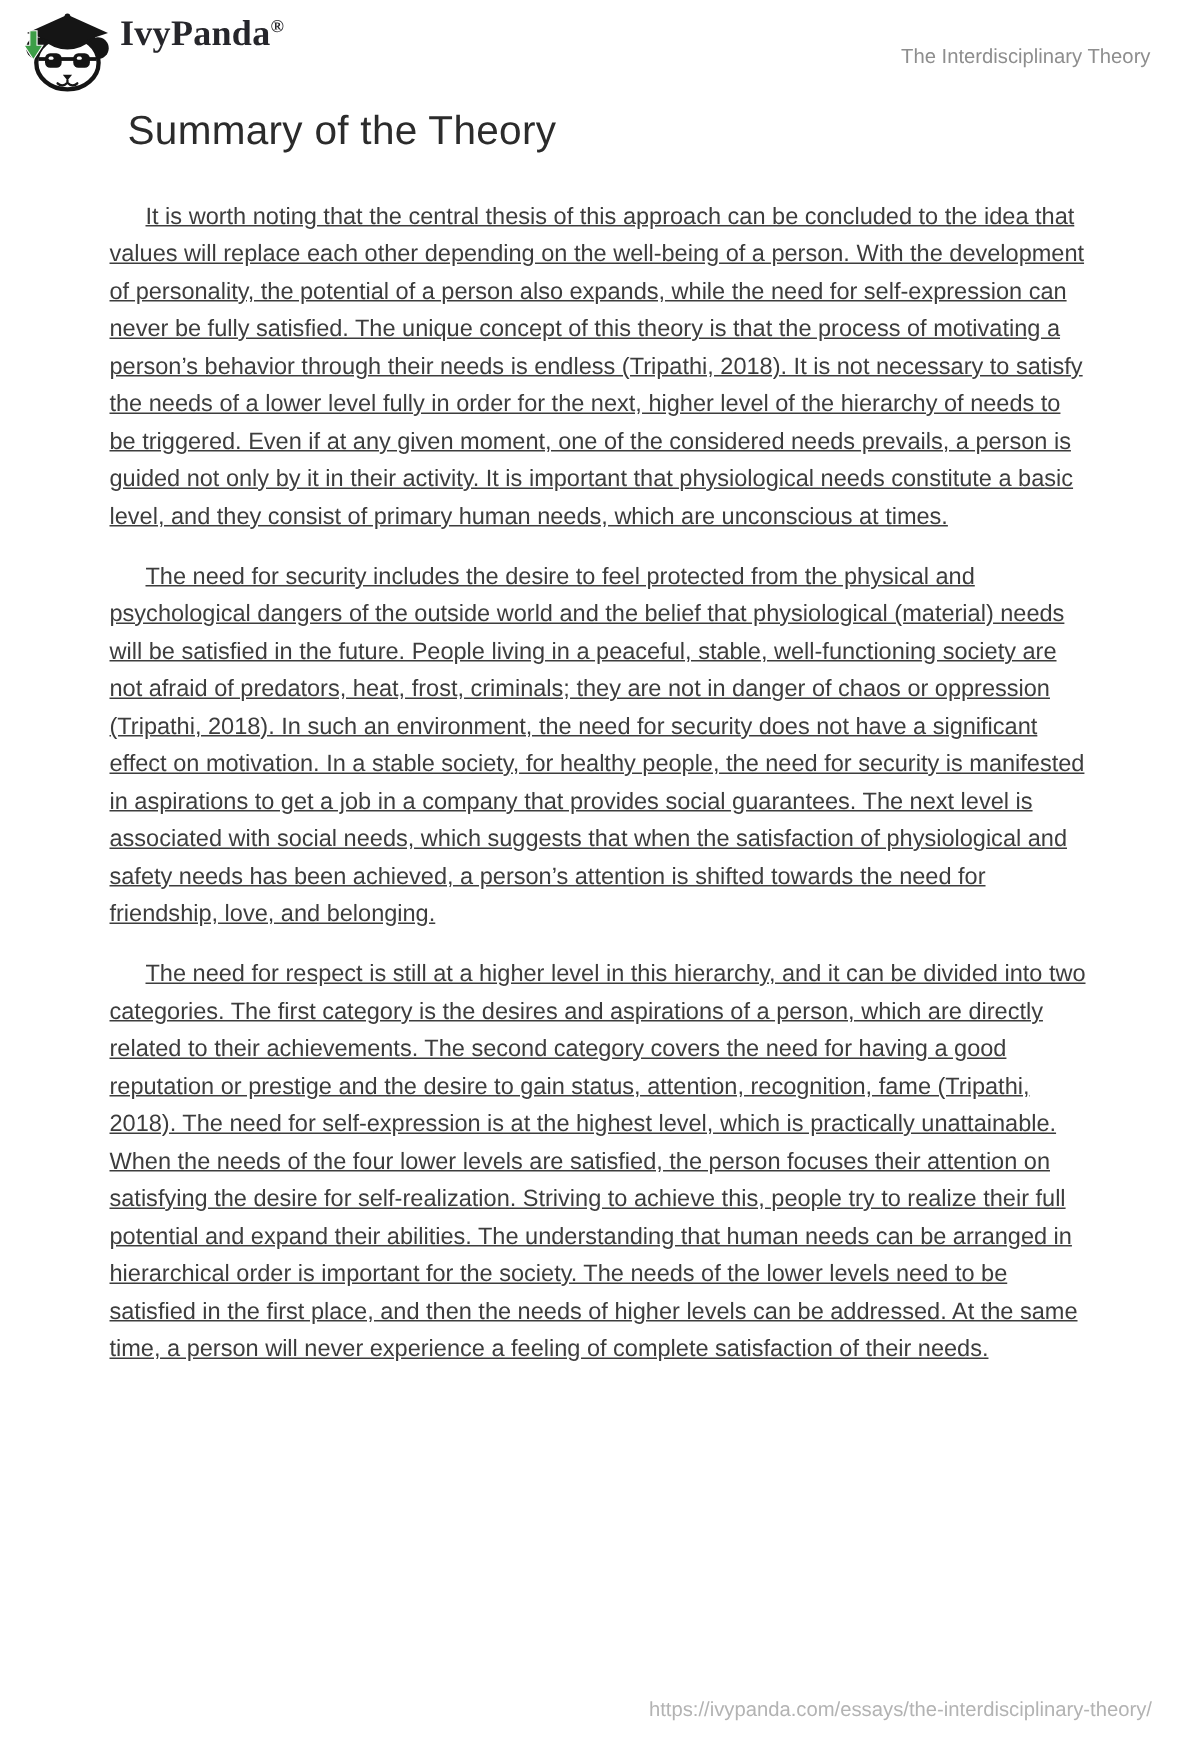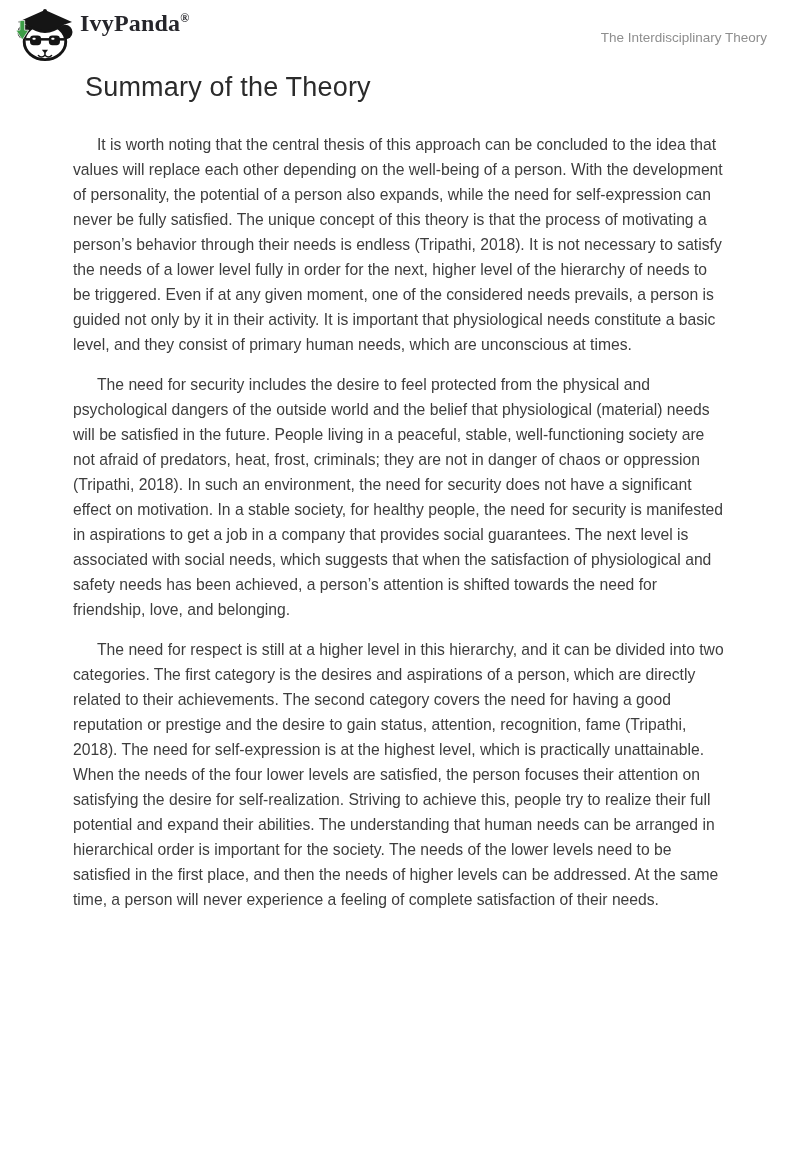--- a/index.html
+++ b/index.html
@@ -64,20 +64,21 @@
     top: 132px;
     width: 651px;
     font-size: 15.7px;
     line-height: 25px;
     color: var(--body-text, #3d3d3d);
   }
   .body-text p {
     margin: 0 0 15px 0;
     text-indent: 24px;
     text-align: left;
+    text-decoration: underline;
   }
   .footer-url {
     position: absolute;
     top: 1132px;
     right: 32px;
     font-size: 13.5px;
     color: var(--footer-text, #b3b3b3);
   }
 </style>
 </head>
@@ -117,14 +118,15 @@
   <div class="doc-title">The Interdisciplinary Theory</div>
 
   <h1 class="heading">Summary of the Theory</h1>
 
   <div class="body-text">
     <p>It is worth noting that the central thesis of this approach can be concluded to the idea that values will replace each other depending on the well-being of a person. With the development of personality, the potential of a person also expands, while the need for self-expression can never be fully satisfied. The unique concept of this theory is that the process of motivating a person’s behavior through their needs is endless (Tripathi, 2018). It is not necessary to satisfy the needs of a lower level fully in order for the next, higher level of the hierarchy of needs to be triggered. Even if at any given moment, one of the considered needs prevails, a person is guided not only by it in their activity. It is important that physiological needs constitute a basic level, and they consist of primary human needs, which are unconscious at times.</p>
     <p>The need for security includes the desire to feel protected from the physical and psychological dangers of the outside world and the belief that physiological (material) needs will be satisfied in the future. People living in a peaceful, stable, well-functioning society are not afraid of predators, heat, frost, criminals; they are not in danger of chaos or oppression (Tripathi, 2018). In such an environment, the need for security does not have a significant effect on motivation. In a stable society, for healthy people, the need for security is manifested in aspirations to get a job in a company that provides social guarantees. The next level is associated with social needs, which suggests that when the satisfaction of physiological and safety needs has been achieved, a person’s attention is shifted towards the need for friendship, love, and belonging.</p>
     <p>The need for respect is still at a higher level in this hierarchy, and it can be divided into two categories. The first category is the desires and aspirations of a person, which are directly related to their achievements. The second category covers the need for having a good reputation or prestige and the desire to gain status, attention, recognition, fame (Tripathi, 2018). The need for self-expression is at the highest level, which is practically unattainable. When the needs of the four lower levels are satisfied, the person focuses their attention on satisfying the desire for self-realization. Striving to achieve this, people try to realize their full potential and expand their abilities. The understanding that human needs can be arranged in hierarchical order is important for the society. The needs of the lower levels need to be satisfied in the first place, and then the needs of higher levels can be addressed. At the same time, a person will never experience a feeling of complete satisfaction of their needs.</p>
   </div>
 
+  <div class="footer-url">https://ivypanda.com/essays/the-interdisciplinary-theory/</div>
 
 </div>
 
 </body></html>

